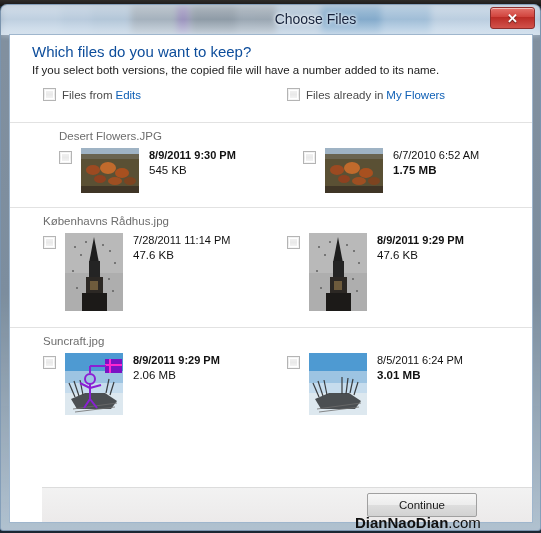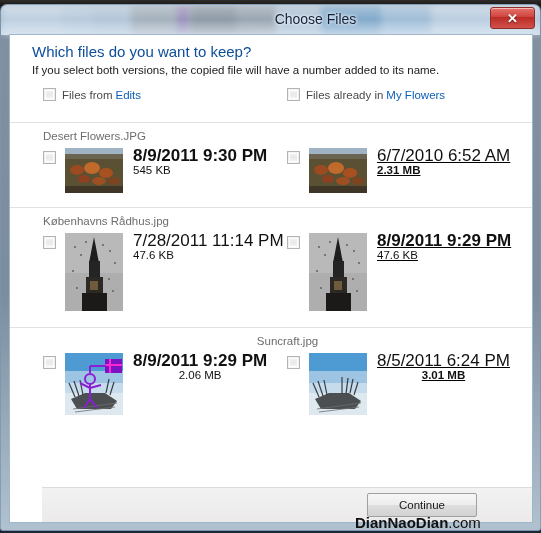--- a/index.html
+++ b/index.html
@@ -174,34 +174,34 @@
     margin-bottom: 6px;
   }
   .versions-row { position: relative; }
   .version-entry {
     position: absolute;
     top: 0;
     display: flex;
     align-items: flex-start;
   }
   .version-left  { left: 33px; }
-  .version-right { left: 277px; text-decoration: underline; }
+  .version-right { left: 277px; }
 
   .version-entry .checkbox { margin-top: 3px; margin-right: 9px; }
 
   .thumb {
     width: 58px;
     flex: none;
     margin-right: 10px;
     overflow: hidden;
     position: relative;
   }
   .meta { padding-top: 0px; }
   .meta .date {
-    font-size: 17px;
+    font-size: 11px;
     color: #111111;
     line-height: 15px;
     white-space: nowrap;
   }
   .meta .size {
     font-size: 11.5px;
     color: #111111;
     line-height: 15px;
     white-space: nowrap;
   }
@@ -311,21 +311,21 @@
             <span class="plain">Files from</span>
             <span class="link">Edits</span>
           </div>
           <div class="col-head" id="col-head-right">
             <span class="checkbox"></span>
             <span class="plain">Files already in</span>
             <span class="link">My Flowers</span>
           </div>
         </div>
 
-        <div class="file-group" style="height:68px;">
+        <div class="file-group" style="height:68px;padding-left:16px;">
           <div class="group-name">Desert Flowers.JPG</div>
           <div class="versions-row" style="height:46px;">
 
             <div class="version-entry version-left">
               <span class="checkbox"></span>
               <span class="thumb">
                 <svg width="58" height="45" viewBox="0 0 58 45">
                   <rect x="0" y="0" width="58" height="45" fill="#4e4334"></rect>
                   <rect x="0" y="0" width="58" height="8" fill="#9fb3c4"></rect>
                   <rect x="0" y="6" width="58" height="6" fill="#6a6450"></rect>
@@ -357,21 +357,21 @@
                   <ellipse cx="27" cy="20" rx="8" ry="6" fill="#c06a2c"></ellipse>
                   <ellipse cx="41" cy="25" rx="7" ry="5" fill="#a8501f"></ellipse>
                   <ellipse cx="19" cy="31" rx="6" ry="4" fill="#8e4120"></ellipse>
                   <ellipse cx="34" cy="33" rx="7" ry="4" fill="#9e4f22"></ellipse>
                   <ellipse cx="49" cy="33" rx="6" ry="4" fill="#7d4420"></ellipse>
                   <rect x="0" y="38" width="58" height="7" fill="#3f3526"></rect>
                 </svg>
               </span>
               <span class="meta">
                 <span class="date" style="display:block;">6/7/2010 6:52 AM</span>
-                <span class="size bold" style="display:block;">2.31 MB</span>
+                <span class="size bold" style="display:block;">1.75 MB</span>
               </span>
             </div>
 
           </div>
         </div>
 
         <div class="file-group" style="height:103px;">
           <div class="group-name">Københavns Rådhus.jpg</div>
           <div class="versions-row" style="height:80px;">
 
@@ -433,21 +433,21 @@
               </span>
               <span class="meta">
                 <span class="date bold" style="display:block;">8/9/2011 9:29 PM</span>
                 <span class="size" style="display:block;">47.6 KB</span>
               </span>
             </div>
 
           </div>
         </div>
 
-        <div class="file-group" style="height:103px;text-align:center;">
+        <div class="file-group" style="height:103px;">
           <div class="group-name">Suncraft.jpg</div>
           <div class="versions-row" style="height:80px;">
 
             <div class="version-entry version-left">
               <span class="checkbox"></span>
               <span class="thumb">
                 <svg width="58" height="62" viewBox="0 0 58 62">
                   <rect x="0" y="0" width="58" height="62" fill="#9fc8e6"></rect>
                   <rect x="0" y="0" width="58" height="20" fill="#4e9ad2"></rect>
                   <rect x="0" y="18" width="58" height="12" fill="#9dc4e2"></rect>

